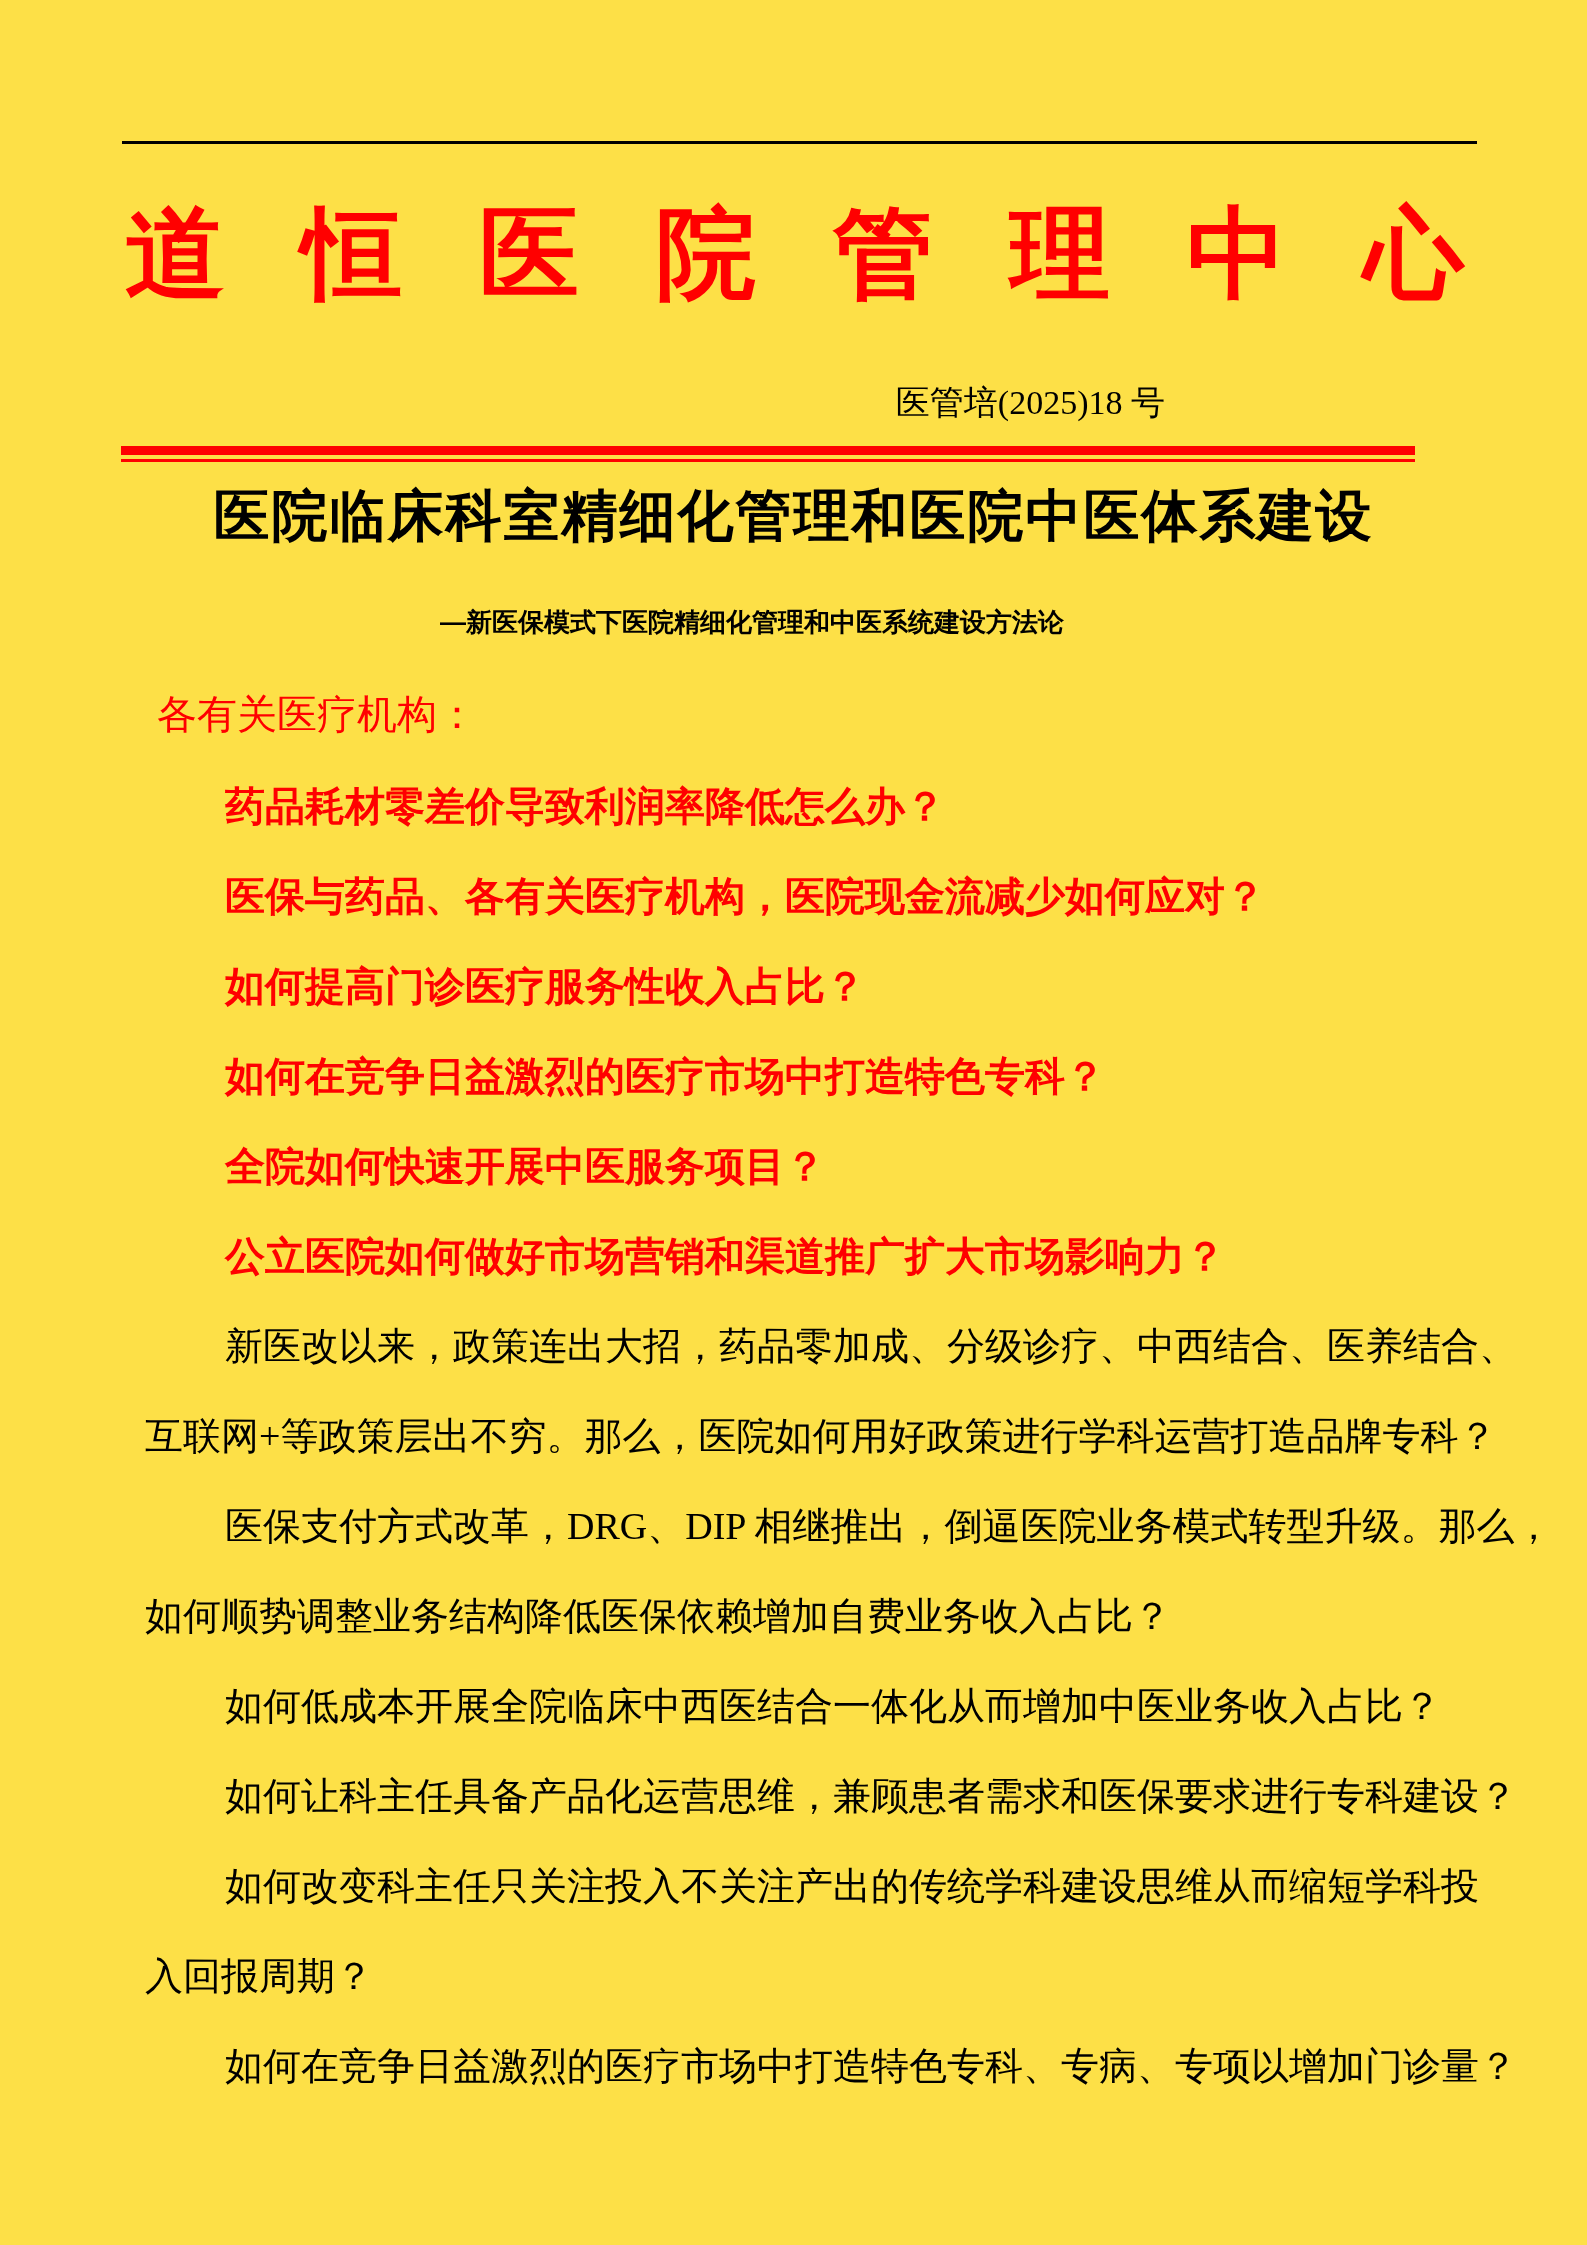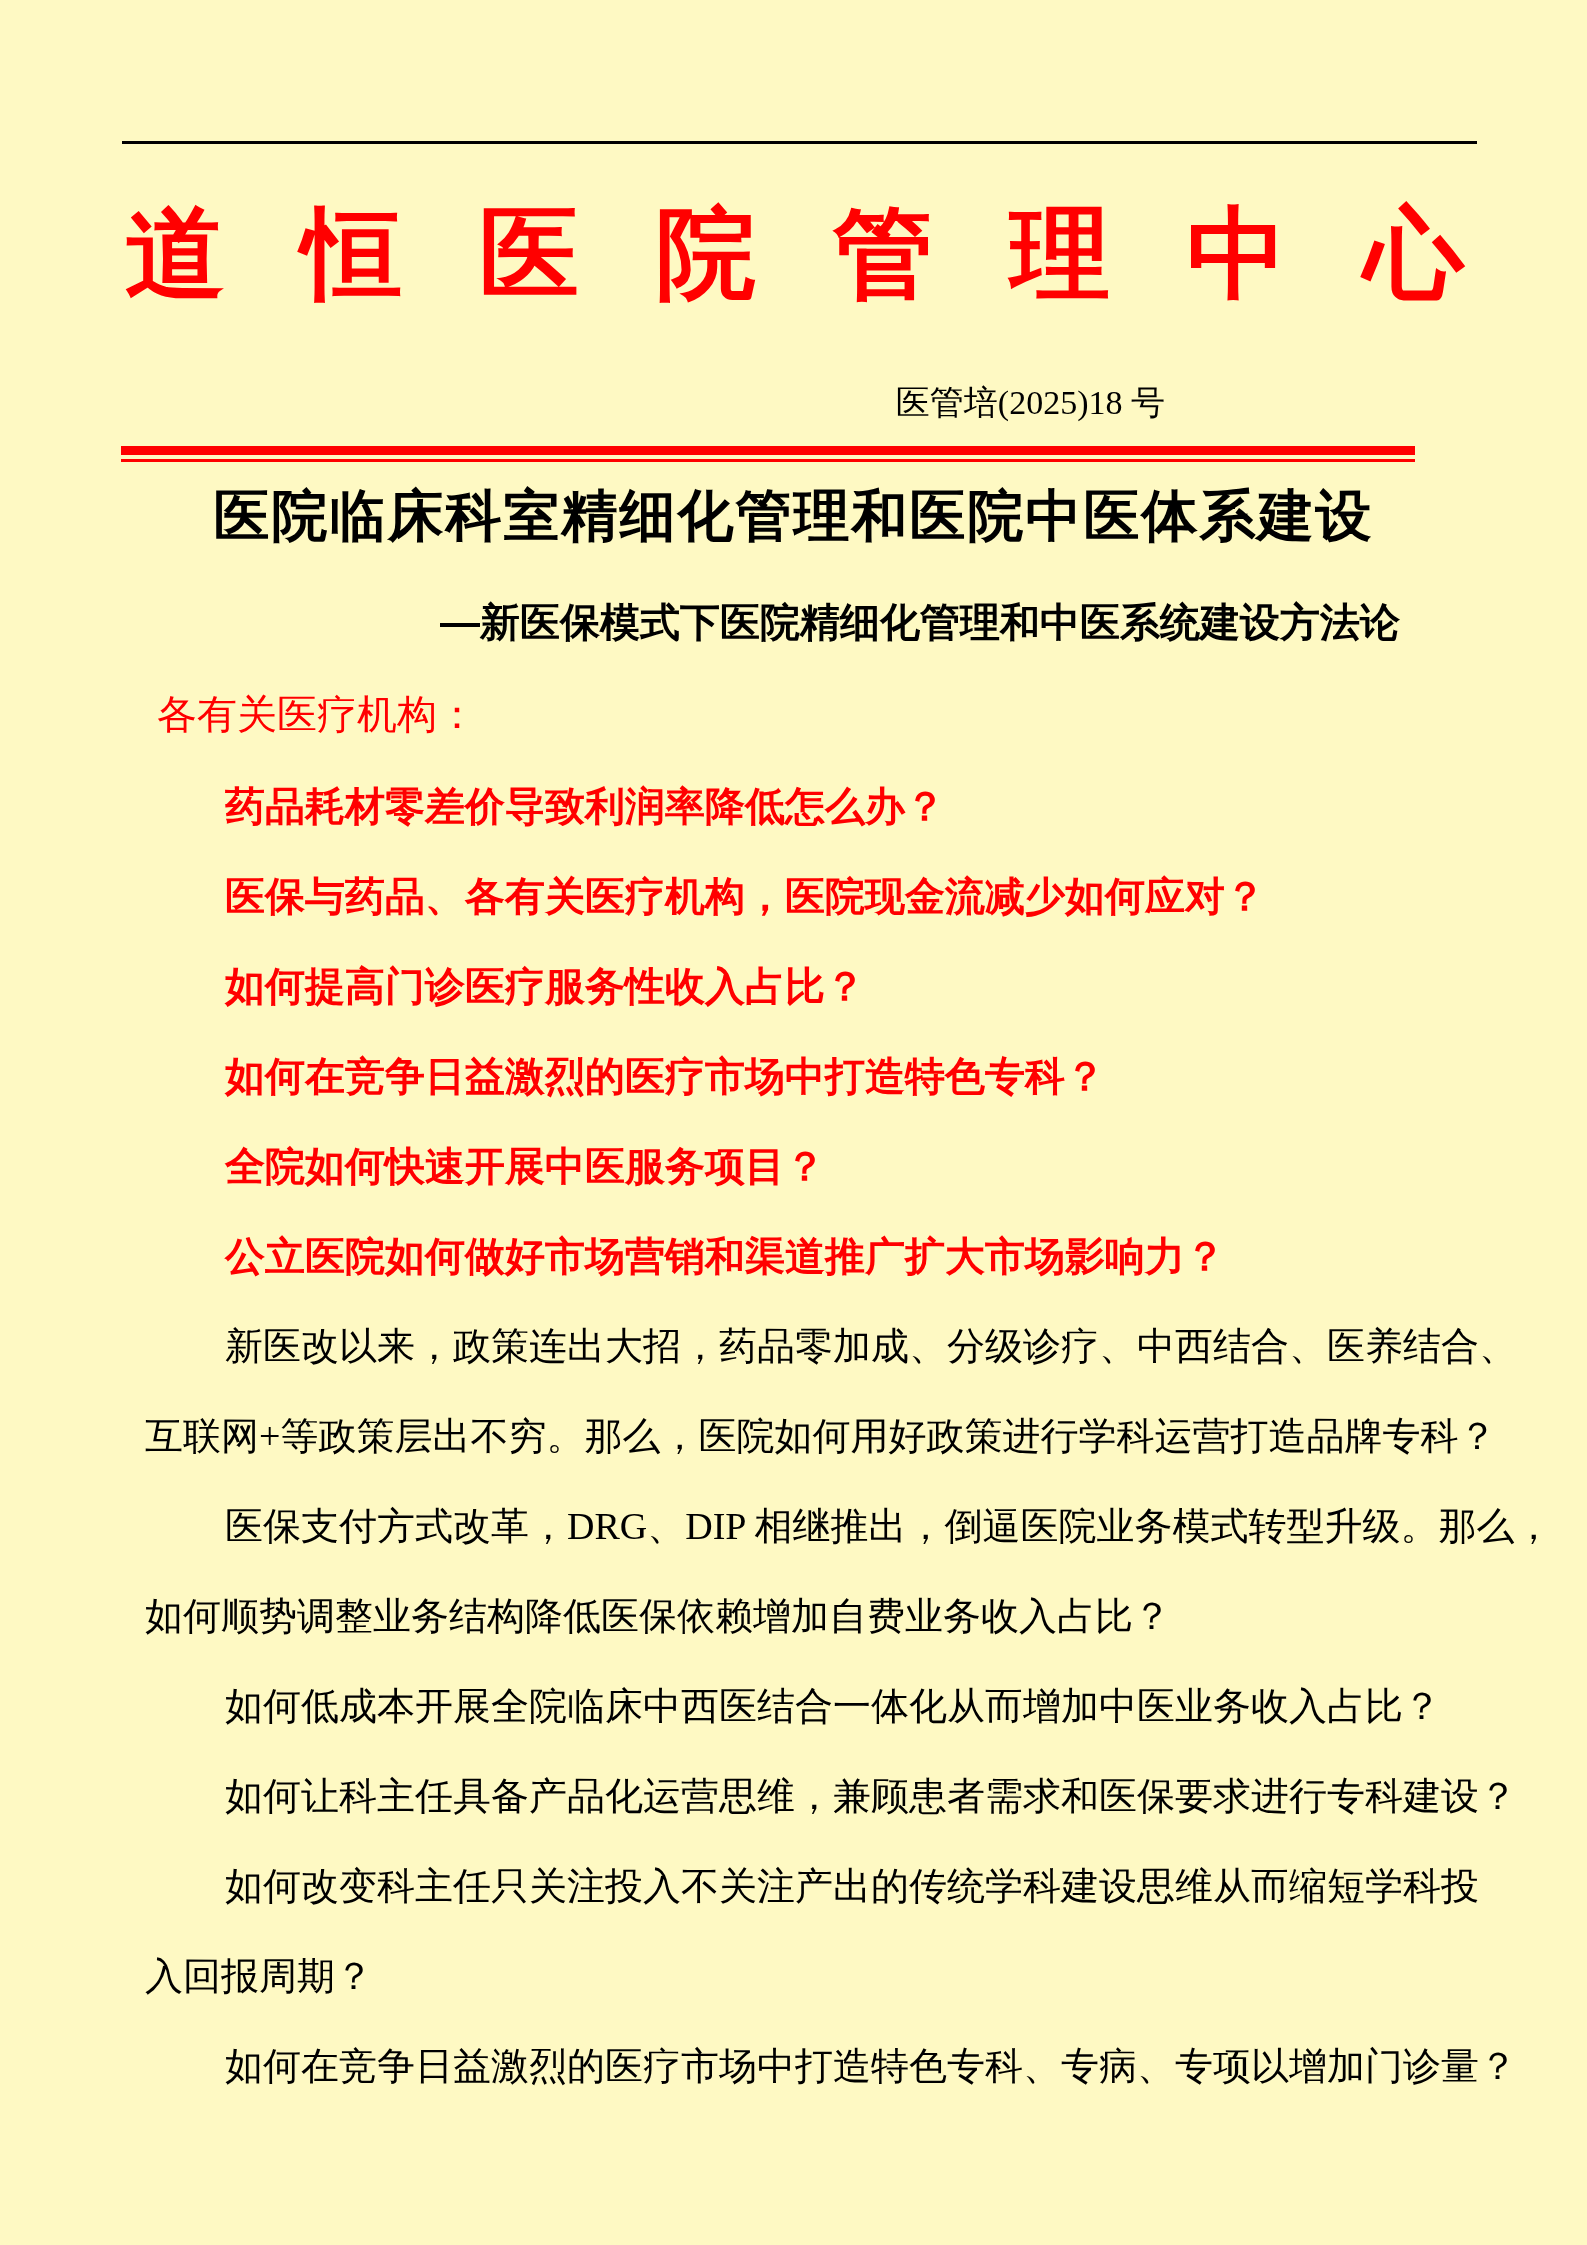--- a/index.html
+++ b/index.html
@@ -1,20 +1,20 @@
 <!DOCTYPE html>
 <html style="--accent: #FF0000;"><head>
 <meta charset="utf-8">
 <style>
   html, body { margin: 0; padding: 0; background: #ffffff; }
   .page {
     position: relative;
     width: 1587px;
     height: 2245px;
-    background: #fef9c3;
+    background: #fde047;
     overflow: hidden;
     font-family: "Liberation Serif", "DejaVu Serif", serif;
     color: #000000;
   }
   .topline {
     position: absolute;
     left: 122px; top: 141px;
     width: 1355px; height: 3px;
     background: #000000;
   }
@@ -64,21 +64,21 @@
     line-height: 66px;
     letter-spacing: 2px;
     color: #000000;
     white-space: nowrap;
   }
   .sub-title {
     position: absolute;
     left: 440px; top: 598px;
     font-family: "Liberation Sans", "DejaVu Sans", sans-serif;
     font-weight: bold;
-    font-size: 40px;
+    font-size: 26px;
     line-height: 48px;
     color: #000000;
     white-space: nowrap;
   }
   .line {
     position: absolute;
     left: 145px;
     white-space: nowrap;
   }
   .indent { padding-left: 80px; }

